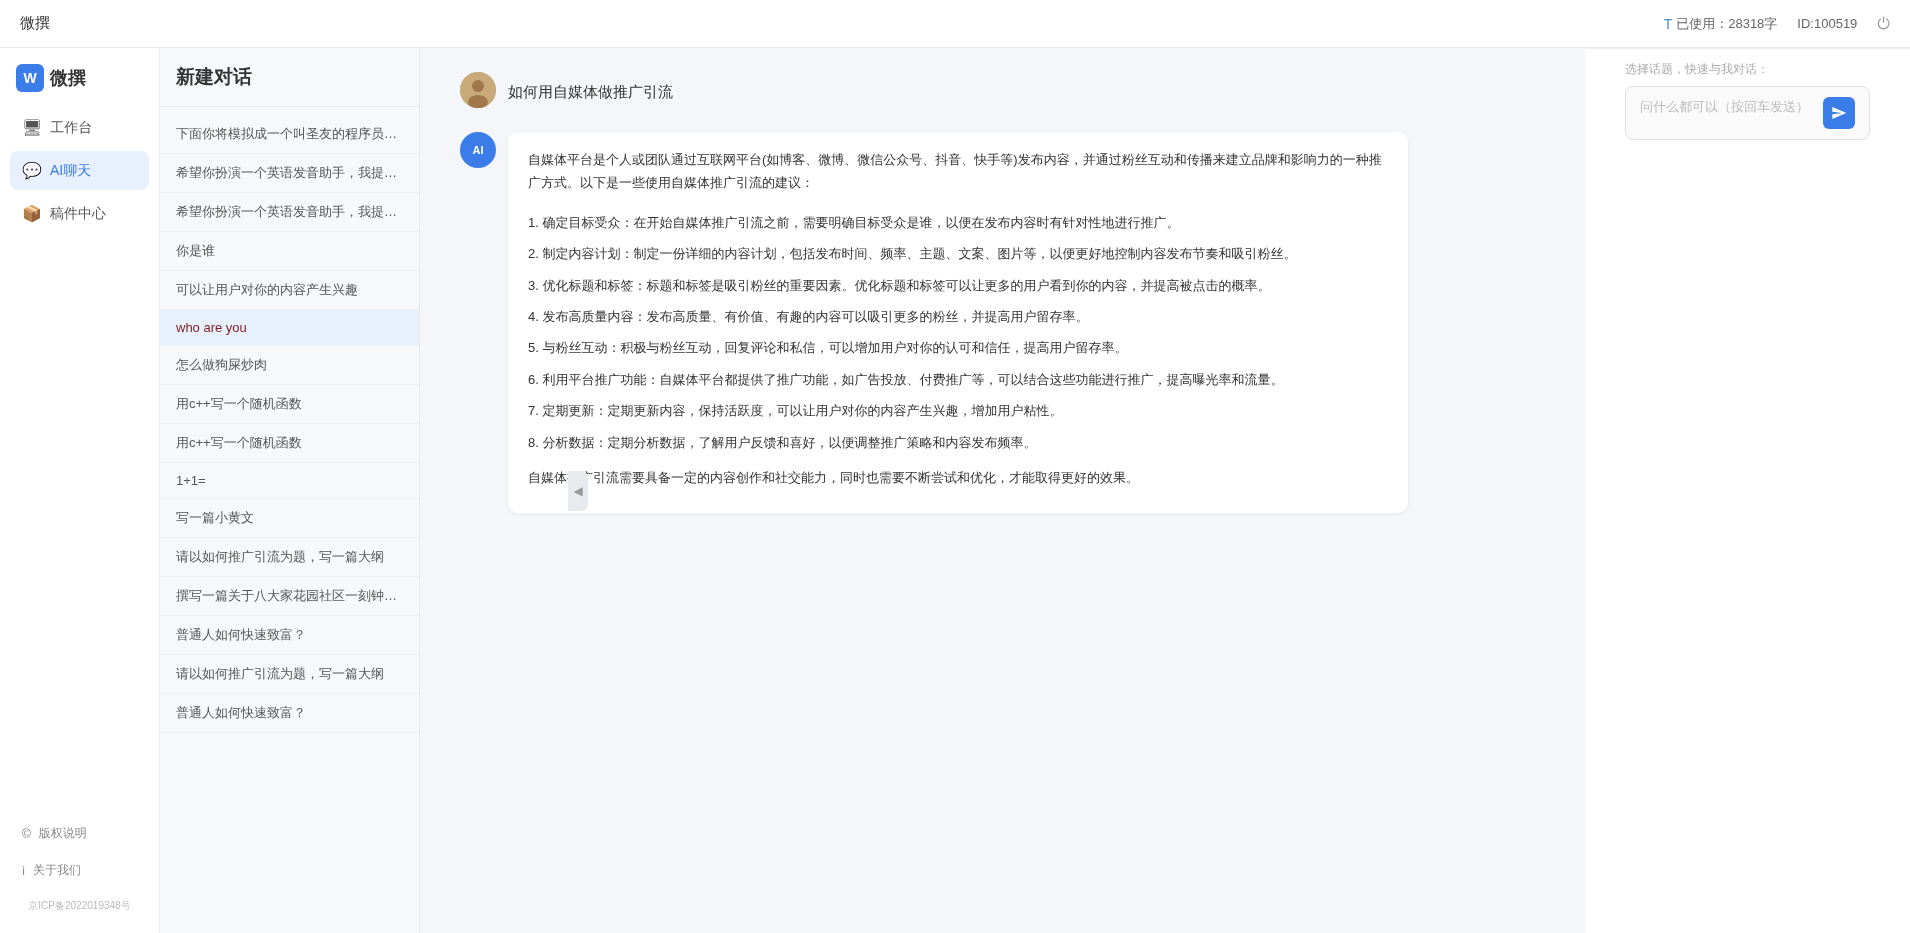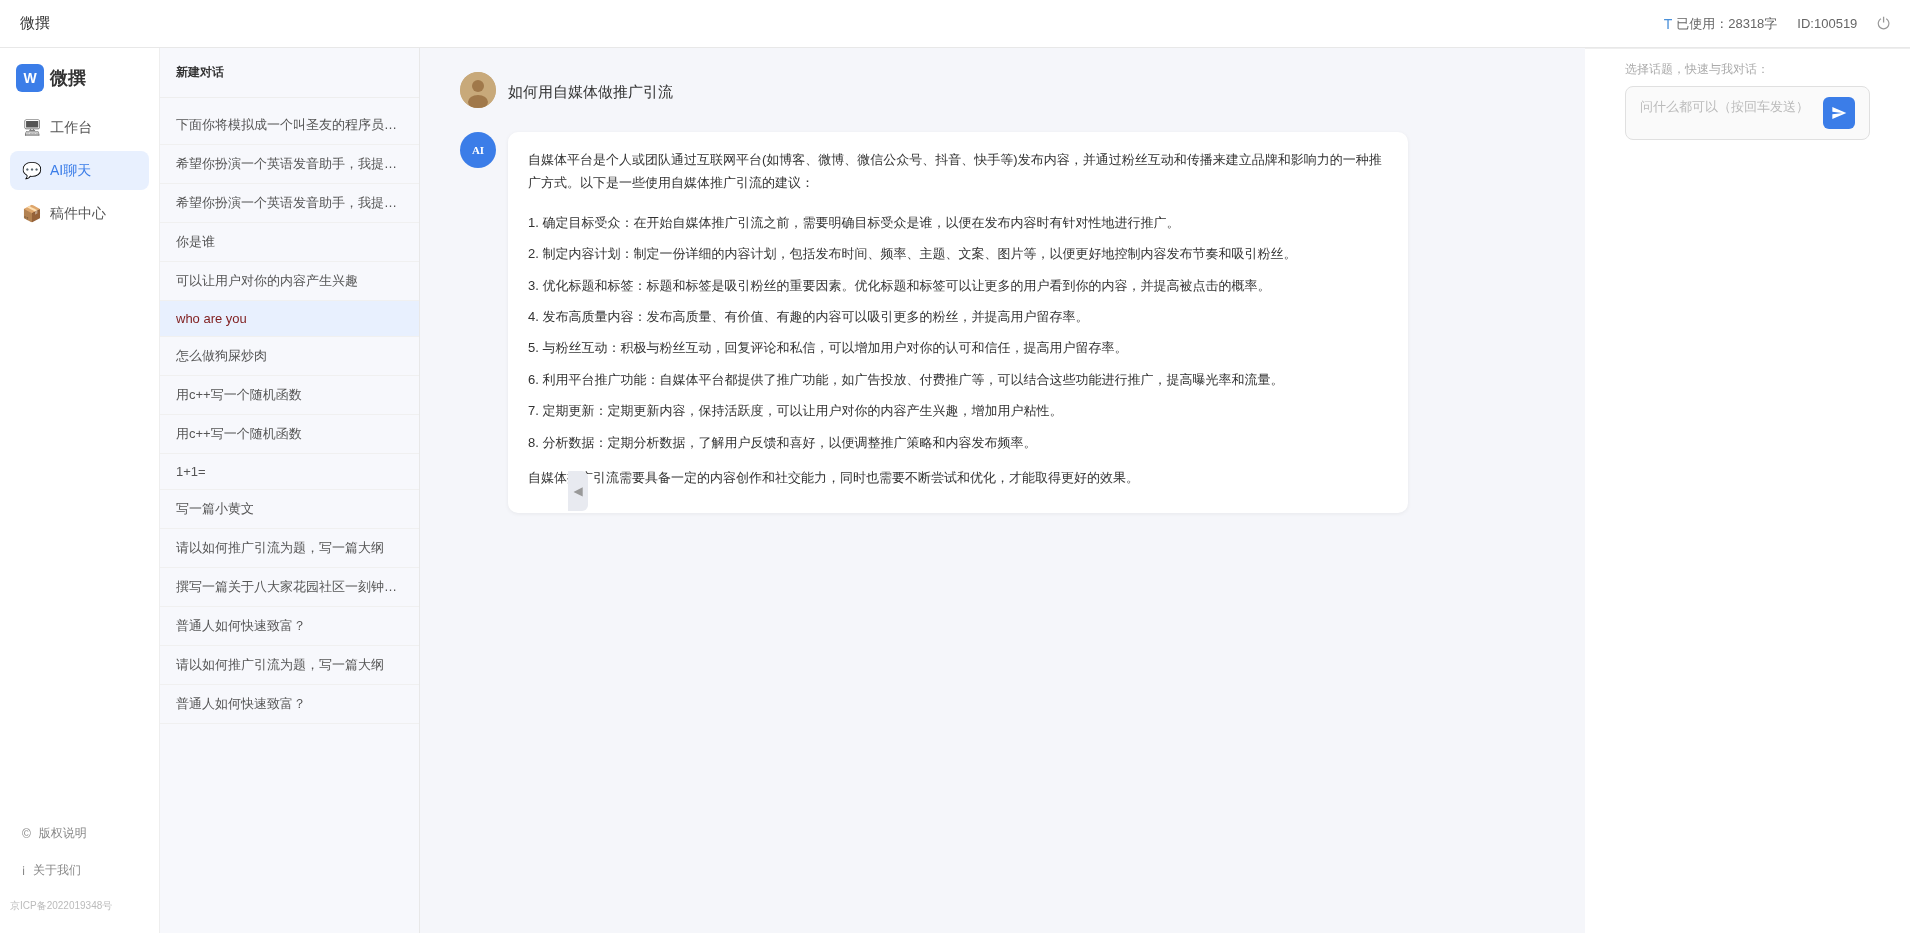--- a/index.html
+++ b/index.html
@@ -37,37 +37,37 @@
       display: flex; align-items: center; gap: 8px; padding: 10px 12px;
       border-radius: 8px; cursor: pointer; font-size: 14px; color: #555;
     }
     .nav-item.active { background: #e8f0fe; color: #3b7de8; }
     .nav-icon { font-size: 16px; }
     .sidebar-footer { padding: 0 10px; display: flex; flex-direction: column; gap: 4px; }
     .footer-item {
       display: flex; align-items: center; gap: 8px; padding: 8px 12px;
       border-radius: 8px; cursor: pointer; font-size: 12px; color: #888;
     }
-    .icp-text { font-size: 10px; color: #bbb; text-align: left; padding: 8px 0 4px 0; }
+    .icp-text { font-size: 10px; color: #bbb; text-align: center; padding: 8px 0 4px 0; }
 
     
     .collapse-btn {
       position: absolute; left: 148px; top: 50%; transform: translateY(-50%);
       width: 20px; height: 40px; background: #e8eaf0; border-radius: 0 6px 6px 0;
       display: flex; align-items: center; justify-content: center;
       cursor: pointer; color: #999; font-size: 12px; z-index: 10;
     }
 
     
     .history-panel {
       width: 260px; background: #f7f8fc; border-right: 1px solid #e8e8e8;
       display: flex; flex-direction: column; flex-shrink: 0; overflow: hidden;
     }
     .history-header {
-      padding: 16px; font-size: 12px; font-weight: 600; color: #333;
+      padding: 16px; font-size: 19px; font-weight: 600; color: #333;
       border-bottom: 1px solid #eee;
     }
     .history-list { flex: 1; overflow-y: auto; padding: 8px 0; }
     .history-item {
       padding: 10px 16px; font-size: 13px; color: #555; cursor: pointer;
       white-space: nowrap; overflow: hidden; text-overflow: ellipsis;
       border-bottom: 1px solid #f0f0f0;
     }
     .history-item.selected { background: #e8f0fe; color: #7f1d1d; }
 
@@ -79,21 +79,21 @@
     
     .chat-messages {
       flex: 1; overflow-y: auto; padding: 24px 40px;
     }
 
     .message-row { display: flex; margin-bottom: 20px; gap: 12px; }
     .message-row.user { justify-content: flex-start; }
     .avatar {
       width: 36px; height: 36px; border-radius: 50%; flex-shrink: 0;
       display: flex; align-items: center; justify-content: center;
-      font-size: 13px; font-weight: bold; overflow: hidden; font-family: Liberation Serif, serif;
+      font-size: 13px; font-weight: bold; overflow: hidden;
     }
     .avatar-user { background: #c8a97a; }
     .avatar-ai { background: #3b7de8; color: #fff; font-size: 11px; }
 
     .user-bubble {
       background: transparent; font-size: 15px; color: #333;
       padding: 8px 0; line-height: 1.6;
     }
 
     .ai-bubble {

